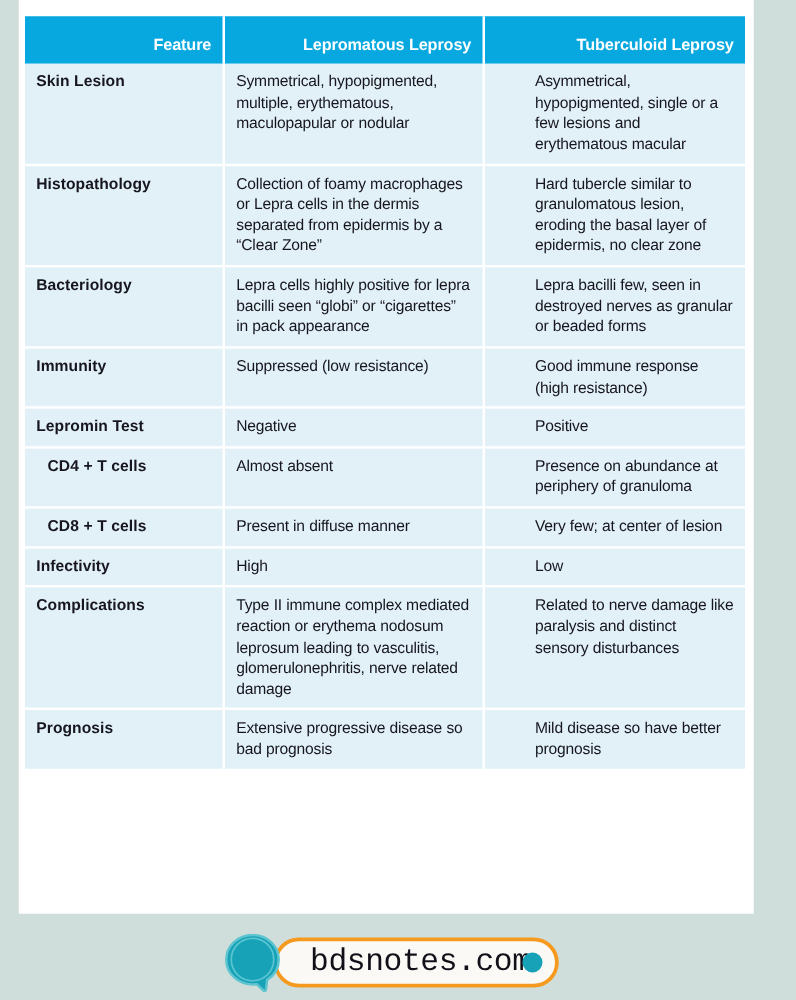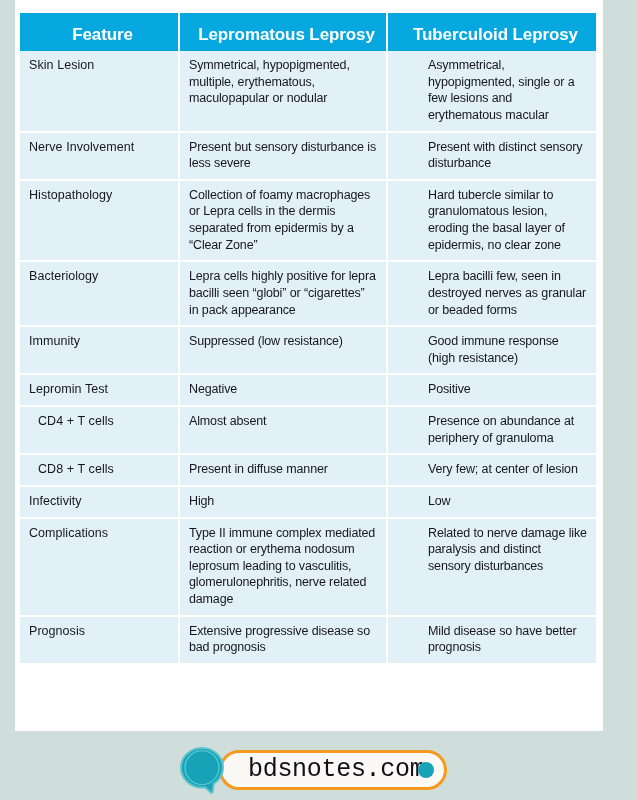--- a/index.html
+++ b/index.html
@@ -35,23 +35,23 @@
     border-spacing: 0;
     table-layout: fixed;
   }
   #compare-table col.c-feature { width: 160px; }
   #compare-table col.c-lep     { width: 208px; }
   #compare-table col.c-tub     { width: 208px; }
 
   #compare-table th {
     background: #07a8e0;
     color: #ffffff;
-    font-size: 17px;
+    font-size: 13px;
     font-weight: bold;
-    text-align: center;
+    text-align: right;
     vertical-align: bottom;
     padding: 5px 9px 7px 16px;
     height: 26px;
     line-height: 1.12;
     border-right: 2px solid #ffffff;
     letter-spacing: -0.1px;
   }
   #compare-table th:last-child { border-right: none; margin-top: 20px; }
   #compare-table th.th-feature { vertical-align: bottom; }
 
@@ -64,21 +64,21 @@
     padding: 6px 9px 7px 9px;
     border-right: 2px solid #ffffff;
     border-bottom: 2px solid #ffffff;
     letter-spacing: -0.15px;
     word-spacing: 0.1px;
   }
   #compare-table td:last-child { border-right: none; padding-left: 40px; }
   #compare-table tr:last-child td { border-bottom: none; }
 
   #compare-table td.feature {
-    font-weight: normal;
+    font-weight: bold;
     letter-spacing: 0.05px;
   }
   #compare-table tr.indented td.feature { padding-left: 18px; }
   #compare-table tr.indented td.val     { }
 
   
   #footer-logo {
     position: absolute;
     left: 179px;
     top: 747px;
@@ -143,25 +143,20 @@
       <th>Tuberculoid Leprosy</th>
     </tr>
   </thead>
   <tbody id="table-body">
       <tr>
         <td class="feature">Skin Lesion</td>
         <td class="val">Symmetrical, hypopigmented, multiple, erythematous, maculopapular or nodular</td>
         <td class="val">Asymmetrical, hypopigmented, single or a few lesions and erythematous macular</td>
       </tr>
       <tr>
-        <td class="feature">Nerve Involvement</td>
-        <td class="val">Present but sensory disturbance is less severe</td>
-        <td class="val">Present with distinct sensory disturbance</td>
-      </tr>
-      <tr>
         <td class="feature">Histopathology</td>
         <td class="val">Collection of foamy macrophages or Lepra cells in the dermis separated from epidermis by a “Clear Zone”</td>
         <td class="val">Hard tubercle similar to granulomatous lesion, eroding the basal layer of epidermis, no clear zone</td>
       </tr>
       <tr>
         <td class="feature">Bacteriology</td>
         <td class="val">Lepra cells highly positive for lepra bacilli seen “globi” or “cigarettes” in pack appearance</td>
         <td class="val">Lepra bacilli few, seen in destroyed nerves as granular or beaded forms</td>
       </tr>
       <tr>

